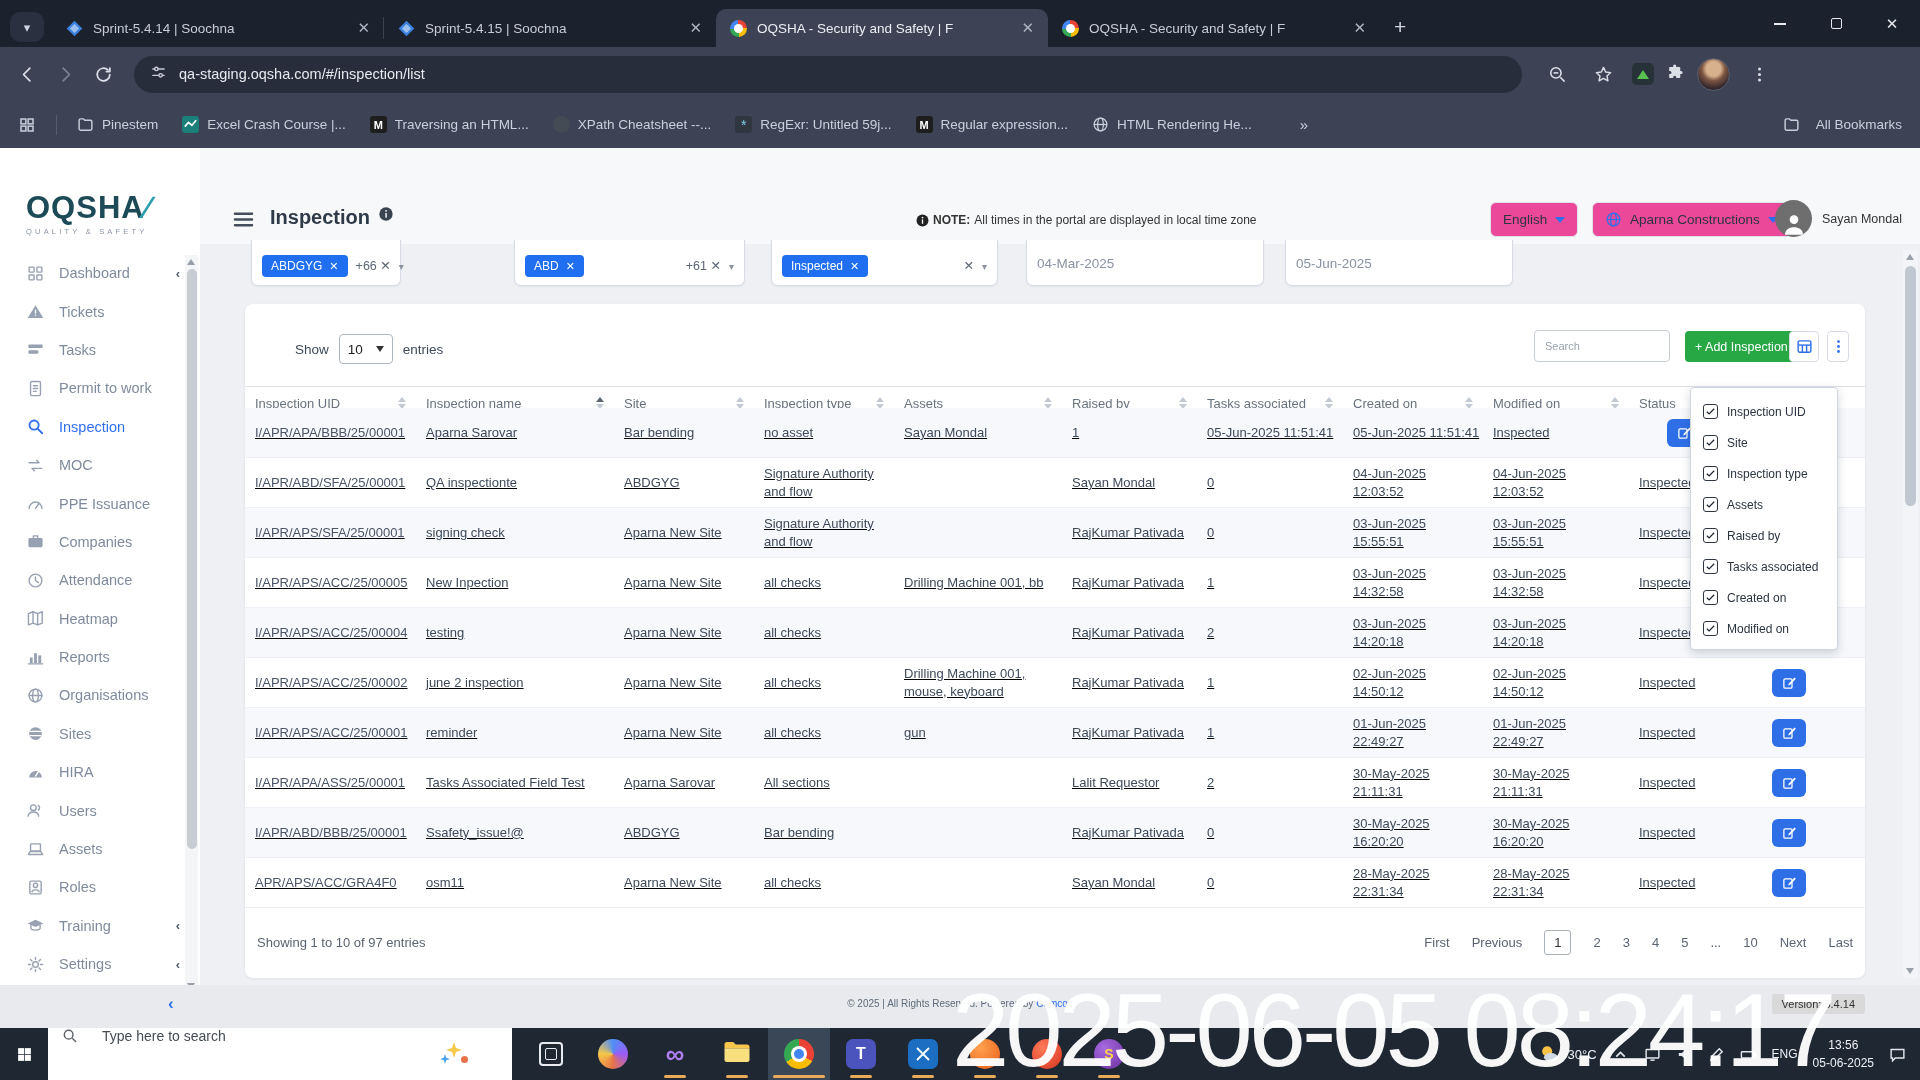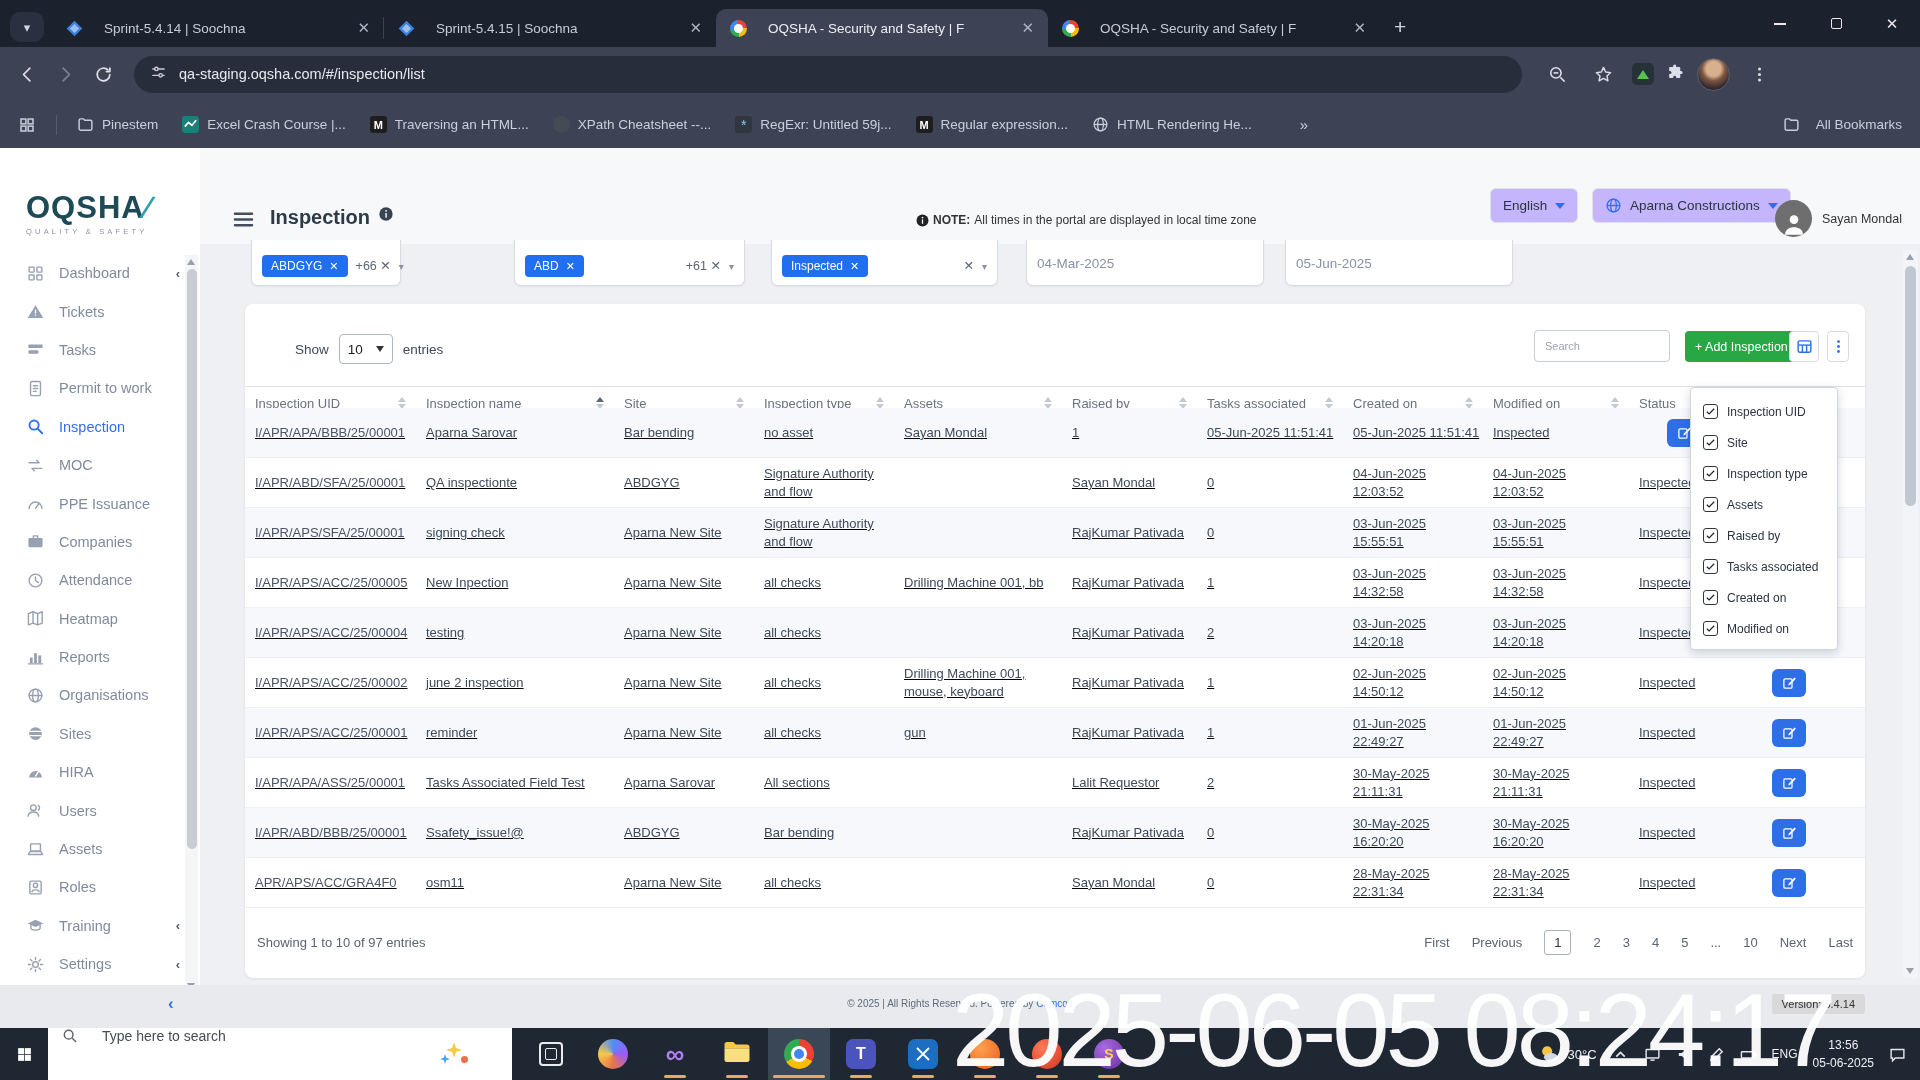--- a/index.html
+++ b/index.html
@@ -8,21 +8,21 @@
     font-family:"Liberation Sans", sans-serif; }
   .screen { position:relative; width:1920px; height:1080px; overflow:hidden; }
 
   
   .tabstrip { position:absolute; top:0; left:0; width:1920px; height:47px;
     background:#1c212e; display:flex; align-items:flex-end; }
   .tabsearch-btn { width:34px; height:30px; margin:0 8px 5px 10px; border-radius:10px;
     background:#2a3040; color:#cdd3df; display:flex; align-items:center; justify-content:center;
     font-size:13px; }
   #tabs { display:flex; height:38px; }
-  .tab { width:332px; height:38px; display:flex; align-items:center; gap:21px;
+  .tab { width:332px; height:38px; display:flex; align-items:center; gap:10px;
     padding:0 10px 0 14px; color:#c6ccd8; font-size:13.5px; border-radius:10px 10px 0 0; position:relative; }
   .tab:not(.active):not(:first-child)::before{content:"";position:absolute;left:-1px;top:8px;bottom:8px;width:1px;background:#3c4252;}
   .tab.active { background:#3d4354; color:#eceef3; }
   .tab-title { flex:1; white-space:nowrap; overflow:hidden; }
   .tab-close { font-size:15px; color:#aeb5c2; padding:0 4px; }
   .newtab { color:#cdd3df; font-size:21px; margin:0 0 8px 14px; }
   .wincontrols { margin-left:auto; display:flex; height:47px; align-items:center; }
   .winbtn { width:56px; height:47px; display:flex; align-items:center; justify-content:center; color:#e8eaf0; font-size:15px; }
   .win-min i { display:block; width:12px; height:2px; background:#e8eaf0; }
   .win-restore i { display:block; width:11px; height:11px; border:1.5px solid #e8eaf0; border-radius:2px; }
@@ -60,21 +60,21 @@
   .bm-right { margin-left:auto; display:flex; align-items:center; gap:16px; }
 
   
   .app-header { position:absolute; top:148px; left:200px; width:1720px; height:96px; background:#f7f8fa; }
   .burger { position:absolute; left:32px; top:60px; color:#444d5c; }
   .burger svg { width:23px; height:23px; }
   .page-title { position:absolute; left:70px; top:58px; font-size:20px; font-weight:bold; color:#2e3a48; }
   .title-info { position:absolute; left:178px; top:58px; width:16px; height:16px; color:#3a4350; }
   .note-line { position:absolute; left:716px; top:65px; font-size:12px; color:#333; display:flex; align-items:center; gap:4px; }
   .note-line .icn { width:13px; height:13px; color:#222; }
-  .hdr-pill { position:absolute; top:40px; height:35px; background:#c4b5fd; border:1px solid #dde2e9;
+  .hdr-pill { position:absolute; top:54px; height:35px; background:#ec4899; border:1px solid #dde2e9;
     border-radius:6px; display:flex; align-items:center; gap:8px; padding:0 12px; font-size:13.5px; color:#2b3440; }
   .pill-caret { width:0; height:0; border-left:5px solid transparent; border-right:5px solid transparent; border-top:6px solid #2f6fed; }
   .hdr-user { position:absolute; left:1575px; top:52px; display:flex; align-items:center; gap:10px; }
   .hdr-avatar { width:37px; height:37px; border-radius:50%; background:#6e6e6e; display:flex; align-items:flex-end; justify-content:center; overflow:hidden; }
   .hdr-avatar svg { width:26px; height:26px; }
   .hdr-username { font-size:12.5px; color:#333; }
 
   .sidebar { position:absolute; top:148px; left:0; width:200px; height:880px; background:#fff; overflow:hidden; z-index:5; }
   .logo-wrap { margin:44px 0 18px 26px; }
   .logo-name { font-size:31px; font-weight:bold; color:#1c4a56; letter-spacing:1px; line-height:1; }

